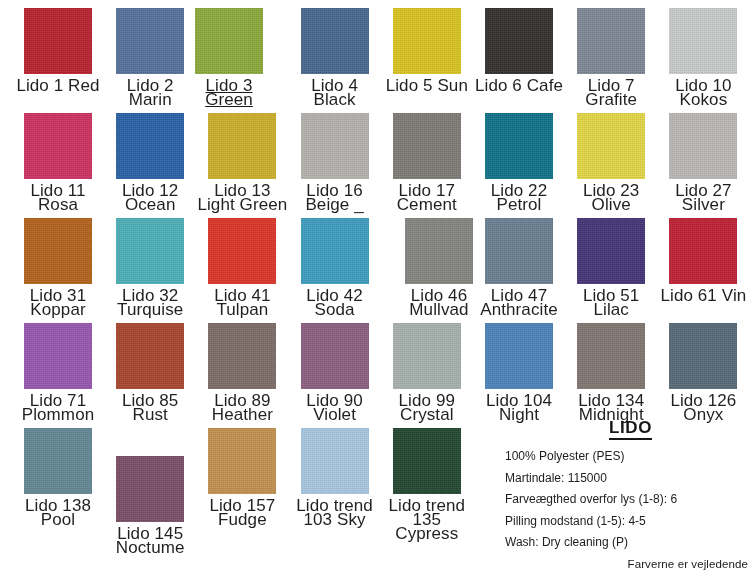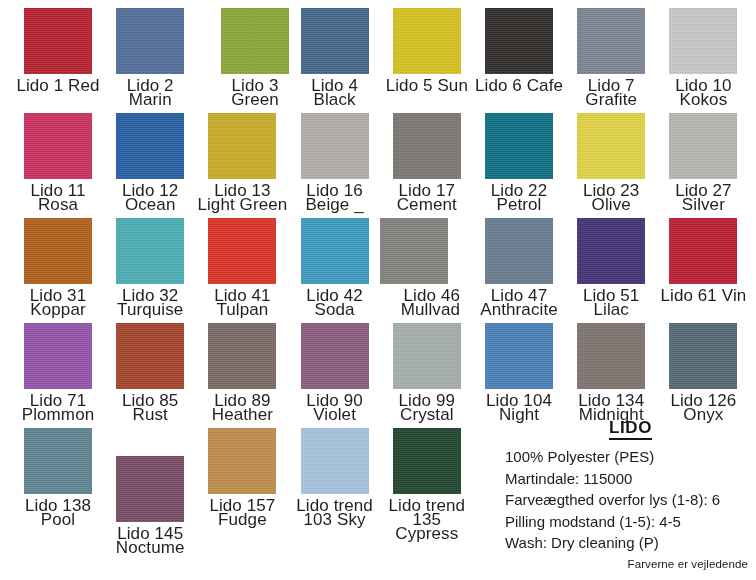--- a/index.html
+++ b/index.html
@@ -81,21 +81,21 @@
     letter-spacing: 0.6px;
     color: #161616;
     margin: 0 0 7px 0;
     padding-bottom: 1px;
   }
   #info-title span.ul {
     border-bottom: 2px solid #161616;
     padding-bottom: 1px;
   }
   .info-line {
-    font-size: 15px;
+    font-size: 12px;
     line-height: 21.5px;
     color: #1d1d1d;
     white-space: nowrap;
   }
 
   #footer-note {
     position: absolute;
     right: 8px;
     bottom: 10px;
     font-size: 11.5px;
@@ -109,21 +109,21 @@
 
 <div id="swatch-grid">
     <div class="swatch-cell" style="left: 12px; top: 8px;">
       <div class="swatch-chip" title="Lido 1 Red" style="background: rgb(184, 34, 47);"></div>
       <div class="swatch-label">Lido 1 Red</div>
     </div>
     <div class="swatch-cell" style="left: 104.2px; top: 8px;">
       <div class="swatch-chip" title="Lido 2 Marin" style="background: rgb(85, 113, 155);"></div>
       <div class="swatch-label">Lido 2 Marin</div>
     </div>
-    <div class="swatch-cell" style="left: 209px; top: 8px;">
+    <div class="swatch-cell" style="left: 183px; top: 8px; text-decoration: underline;">
       <div class="swatch-chip" title="Lido 3 Green" style="background: rgb(138, 169, 59);"></div>
       <div class="swatch-label">Lido 3 Green</div>
     </div>
     <div class="swatch-cell" style="left: 288.6px; top: 8px;">
       <div class="swatch-chip" title="Lido 4 Black" style="background: rgb(70, 104, 141);"></div>
       <div class="swatch-label">Lido 4 Black</div>
     </div>
     <div class="swatch-cell" style="left: 380.8px; top: 8px;">
       <div class="swatch-chip" title="Lido 5 Sun" style="background: rgb(217, 195, 34);"></div>
       <div class="swatch-label">Lido 5 Sun</div>
@@ -194,21 +194,21 @@
     <div class="swatch-cell" style="left: 196.4px; top: 218px;">
       <div class="swatch-chip" title="Lido 41 Tulpan" style="background: rgb(221, 53, 38);"></div>
       <div class="swatch-label">Lido 41
 Tulpan</div>
     </div>
     <div class="swatch-cell" style="left: 288.6px; top: 218px;">
       <div class="swatch-chip" title="Lido 42 Soda" style="background: rgb(61, 157, 190);"></div>
       <div class="swatch-label">Lido 42
 Soda</div>
     </div>
-    <div class="swatch-cell" style="left: 368px; top: 218px; text-align: right;">
+    <div class="swatch-cell" style="left: 393px; top: 218px;">
       <div class="swatch-chip" title="Lido 46 Mullvad" style="background: rgb(132, 131, 127);"></div>
       <div class="swatch-label">Lido 46
 Mullvad</div>
     </div>
     <div class="swatch-cell" style="left: 473px; top: 218px;">
       <div class="swatch-chip" title="Lido 47 Anthracite" style="background: rgb(105, 127, 146);"></div>
       <div class="swatch-label">Lido 47
 Anthracite</div>
     </div>
     <div class="swatch-cell" style="left: 565.2px; top: 218px;">

